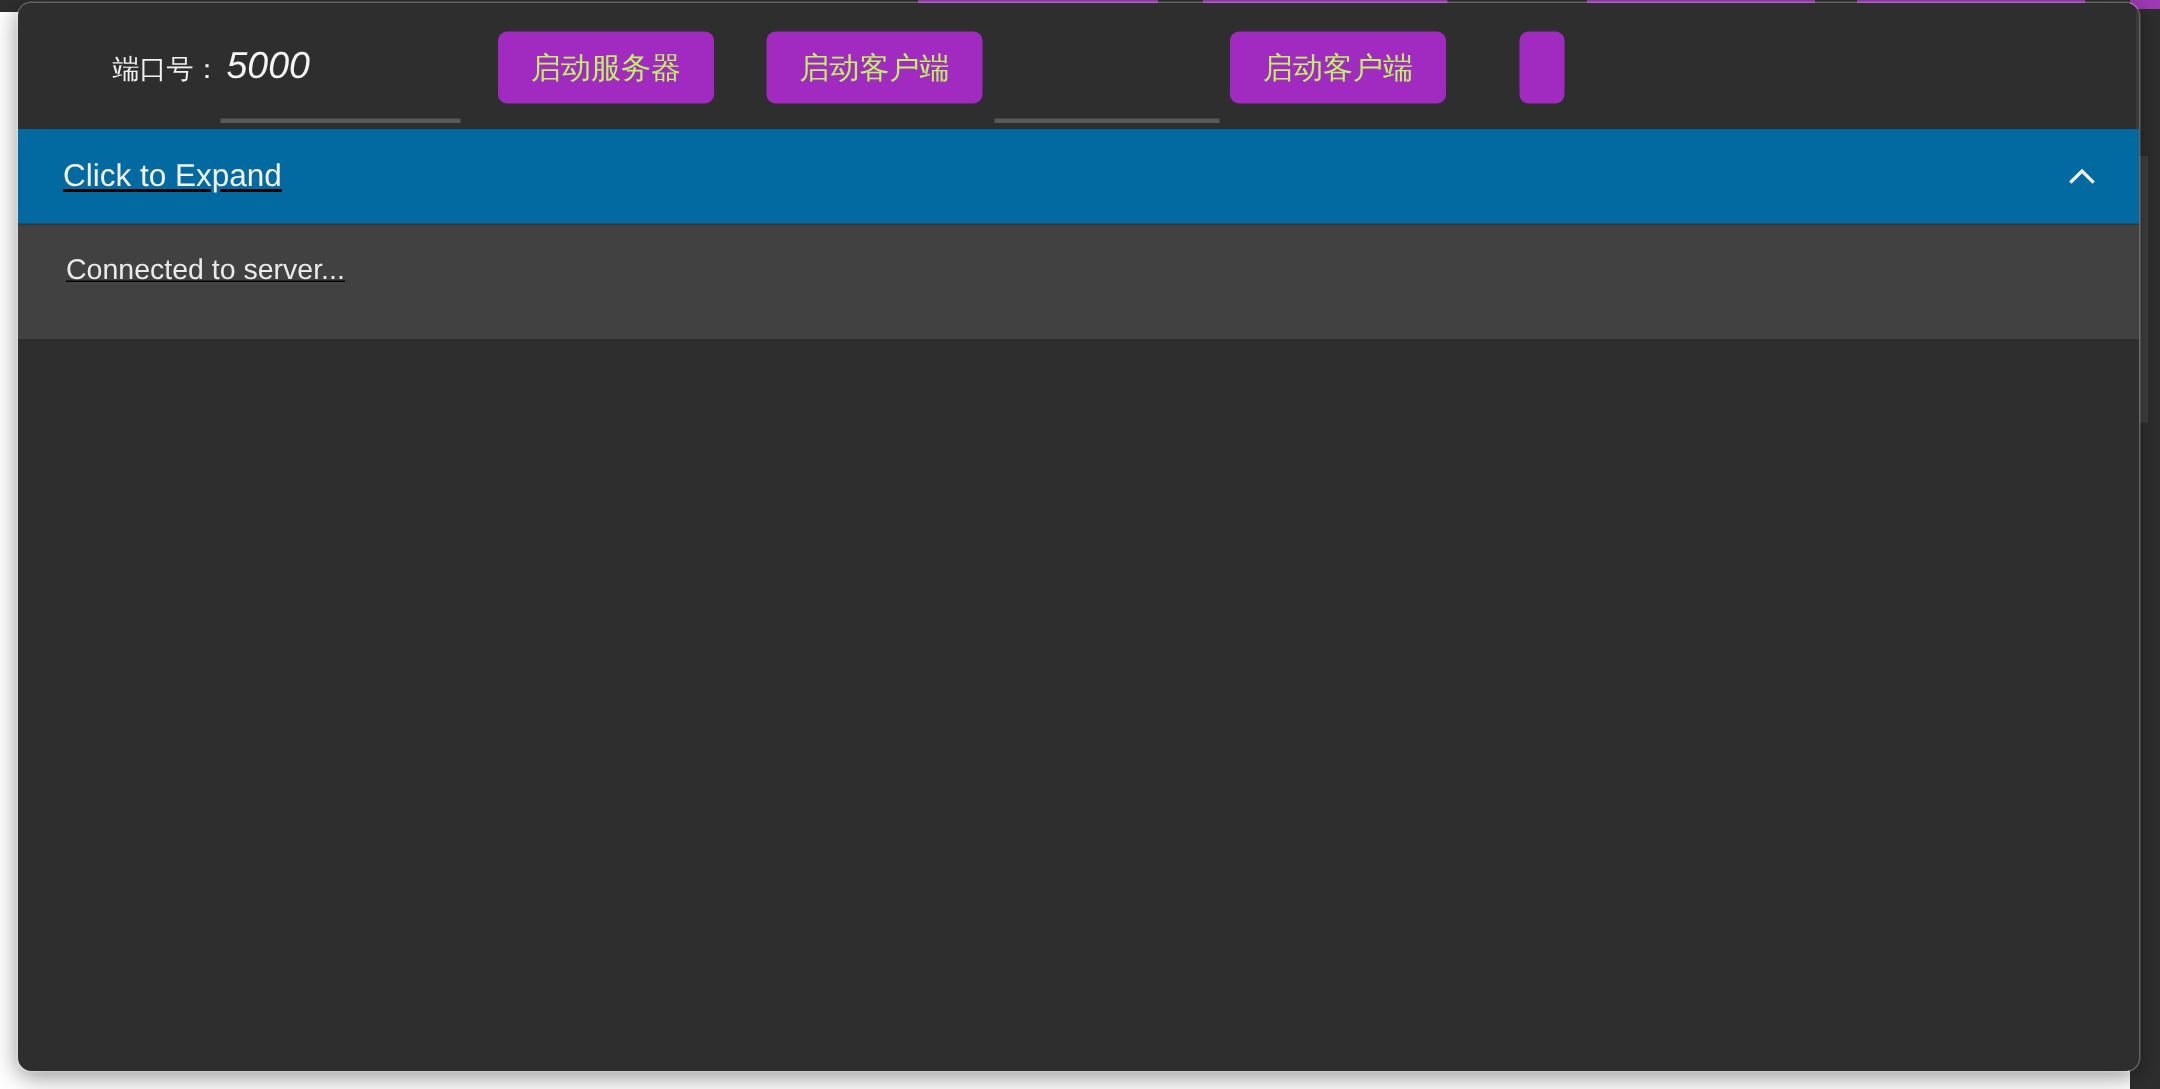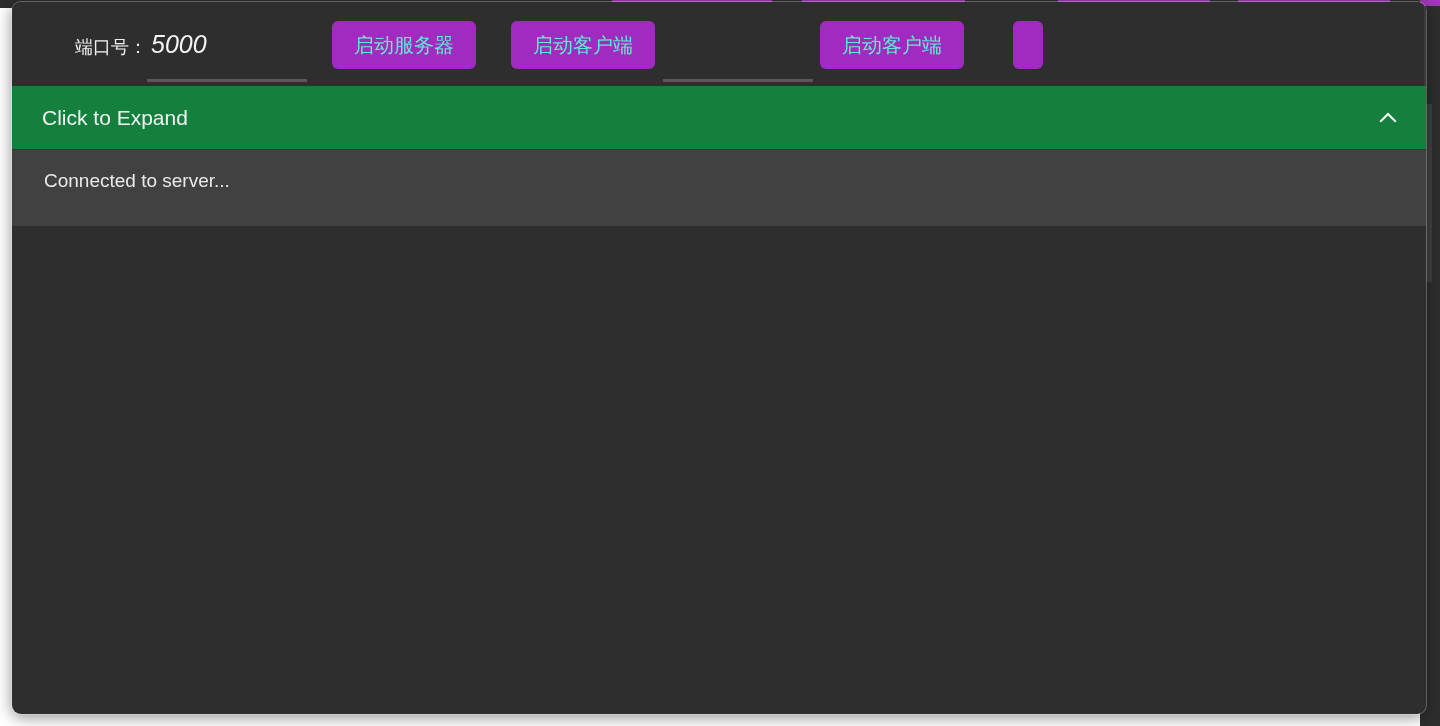--- a/index.html
+++ b/index.html
@@ -165,21 +165,21 @@
     left: 0;
     bottom: 4px;
     height: 3px;
     background: #595959;
   }
 
   .tb-btn {
     border: none;
     outline: none;
     background: #a12bc0;
-    color: #5eead4;
+    color: #bef264;
     font-size: 20px;
     font-family: "Liberation Sans", "DejaVu Sans", sans-serif;
     border-radius: 6px;
     height: 48px;
     margin-top: 19px;
     padding: 0 22px;
     white-space: nowrap;
     overflow: hidden;
     flex: none;
     cursor: pointer;
@@ -189,22 +189,23 @@
   .spacer-gap-2 { width: 25px; flex: none; }
   .spacer-gap-3 { width: 35px; flex: none; }
   .spacer-gap-4 { width: 165px; flex: none; }
   .spacer-gap-5 { width: 25px; flex: none; }
   .spacer-gap-6 { width: 24px; flex: none; }
 
   .tb-btn.clipped { width: 30px; padding: 0; }
 
   
   #expander {
-    background: #15803d;
+    background: #0369a1;
     width: 1414px;
+    text-decoration: underline;
   }
   #expander-header {
     height: 64px;
     display: flex;
     align-items: center;
     padding: 0 22px 0 30px;
     box-sizing: border-box;
     cursor: pointer;
     border-bottom: 1px solid #353535;
   }

